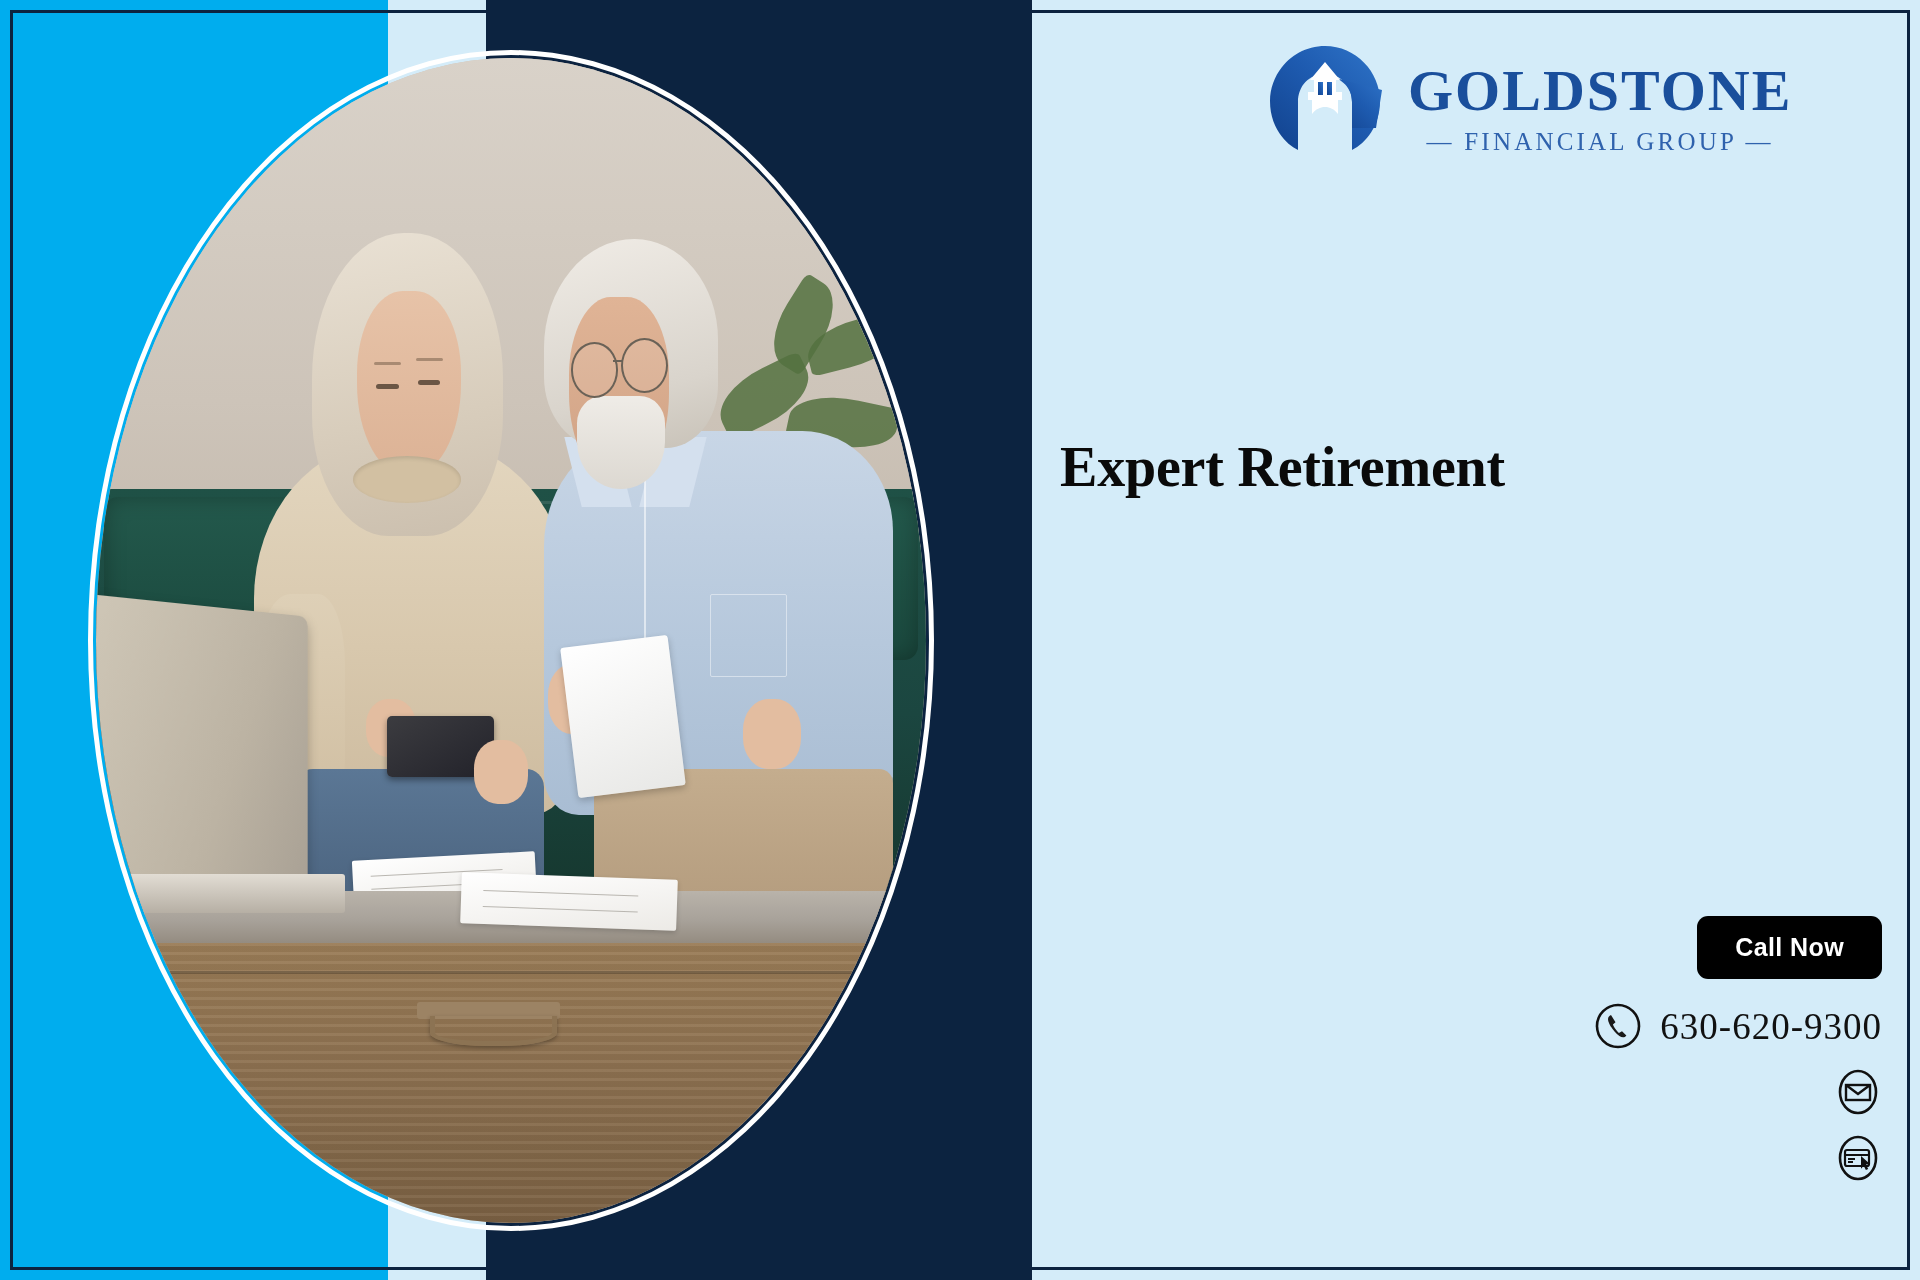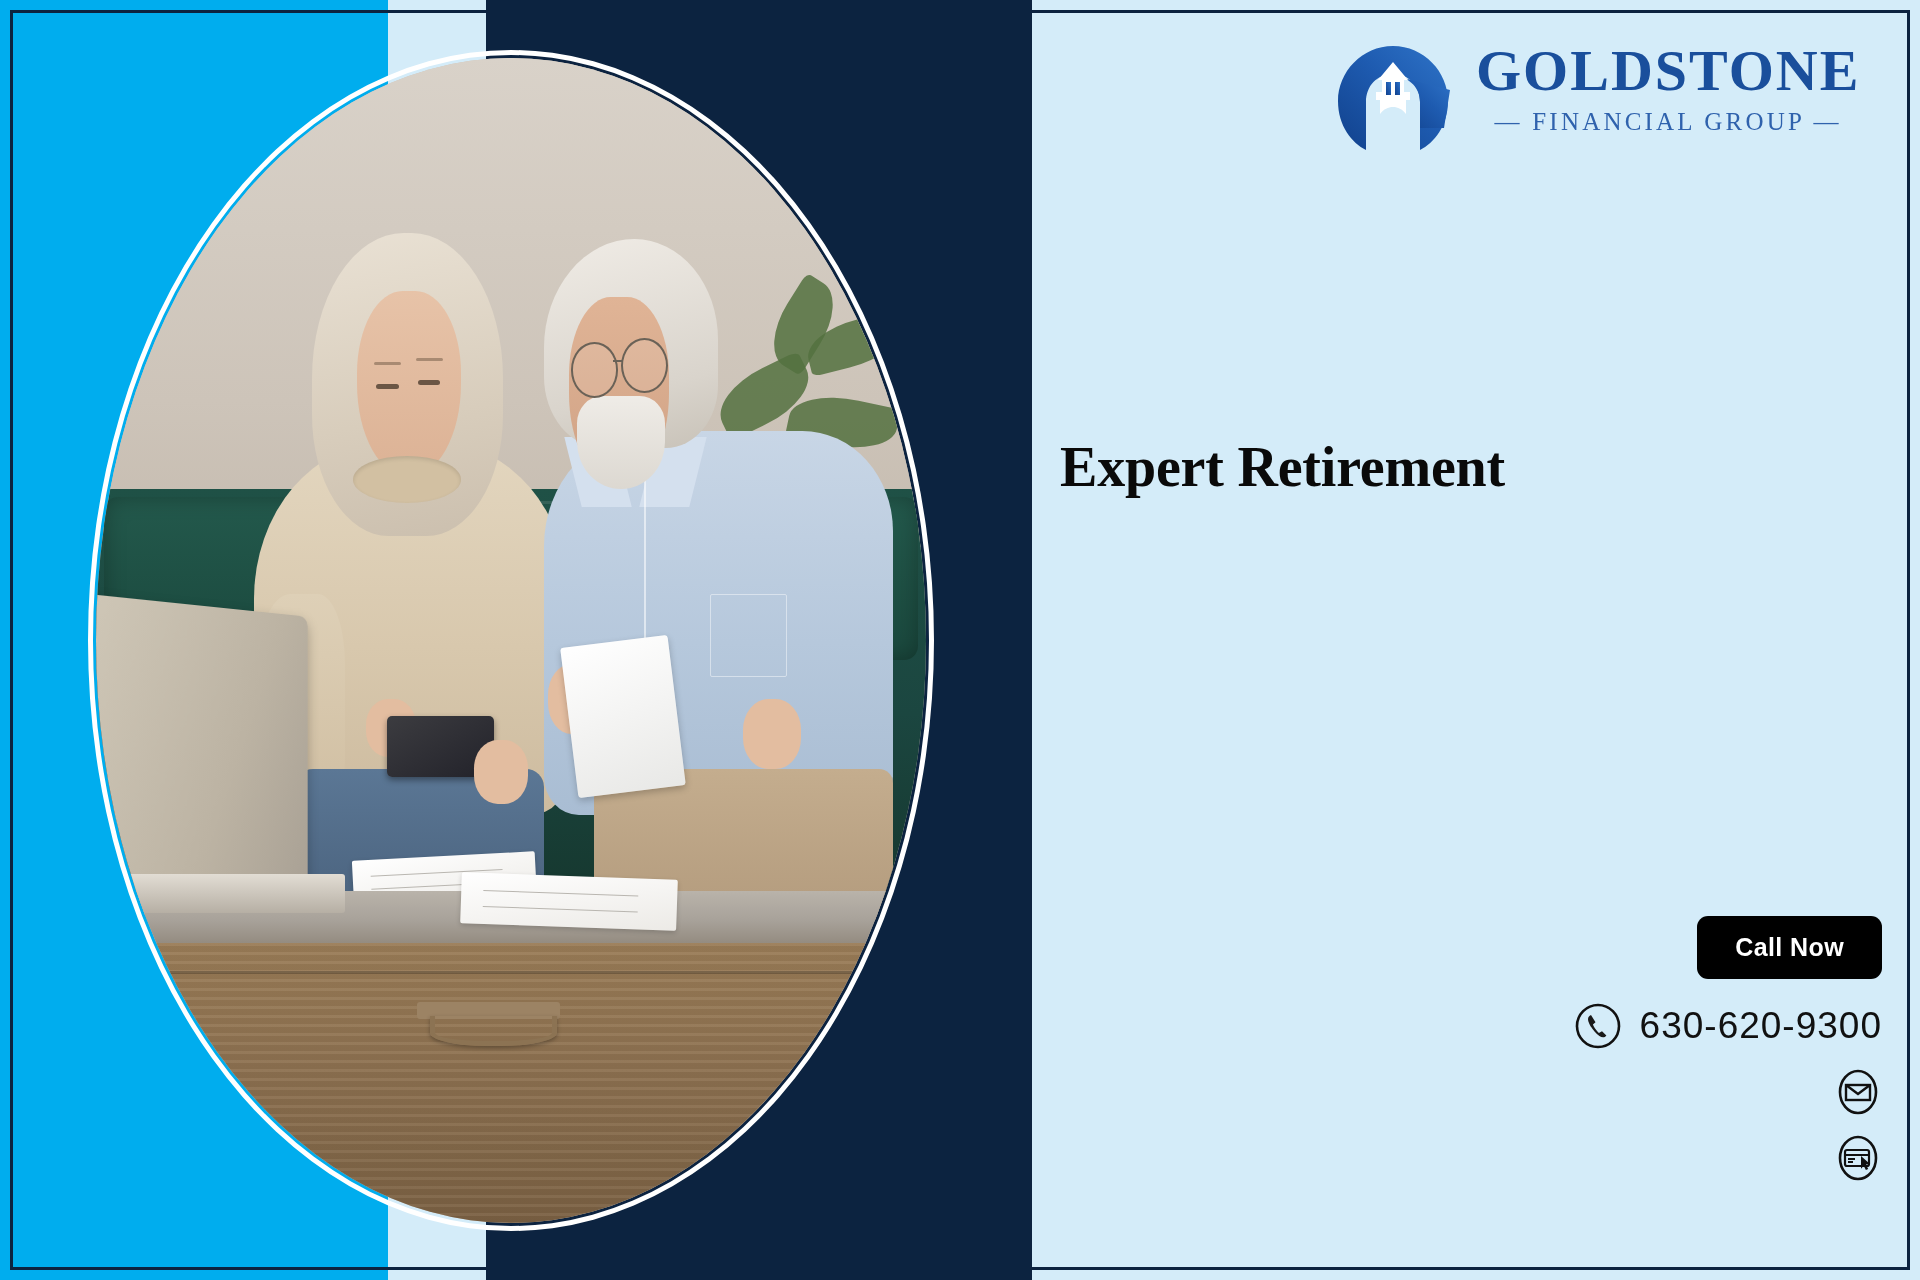--- a/index.html
+++ b/index.html
@@ -229,24 +229,24 @@
     position: absolute;
     left: 10px; top: 10px; right: 10px; bottom: 10px;
     border: 3px solid #0c2340;
     box-sizing: border-box;
     pointer-events: none;
   }
 
   
   .logo {
     position: absolute;
-    left: 1332px;
+    left: 1264px;
     top: 42px;
     display: flex;
-    align-items: flex-start;
+    align-items: flex-end;
     gap: 22px;
   }
   .logo-mark { width: 122px; height: 112px; flex: 0 0 auto; }
   .logo-words { display: flex; flex-direction: column; line-height: 1; }
   .logo-name {
     font-family: "Liberation Serif", serif;
     font-size: 58px;
     font-weight: 700;
     letter-spacing: 2px;
     color: #1a4f9c;
@@ -306,21 +306,21 @@
     gap: 18px;
   }
   .contact-row {
     display: flex;
     align-items: center;
     gap: 18px;
     white-space: nowrap;
   }
   .contact-icon { width: 48px; height: 48px; flex: 0 0 auto; }
   .contact-text {
-    font-family: Liberation Sans, sans-serif;
+    font-family: Liberation Serif, serif;
     font-size: 36px;
     font-weight: 400;
     color: #111111;
     letter-spacing: .2px;
   }
   .contact-row.phone .contact-text { font-size: 37px; letter-spacing: 1px; }
 </style>
 </head>
 <body>
 

